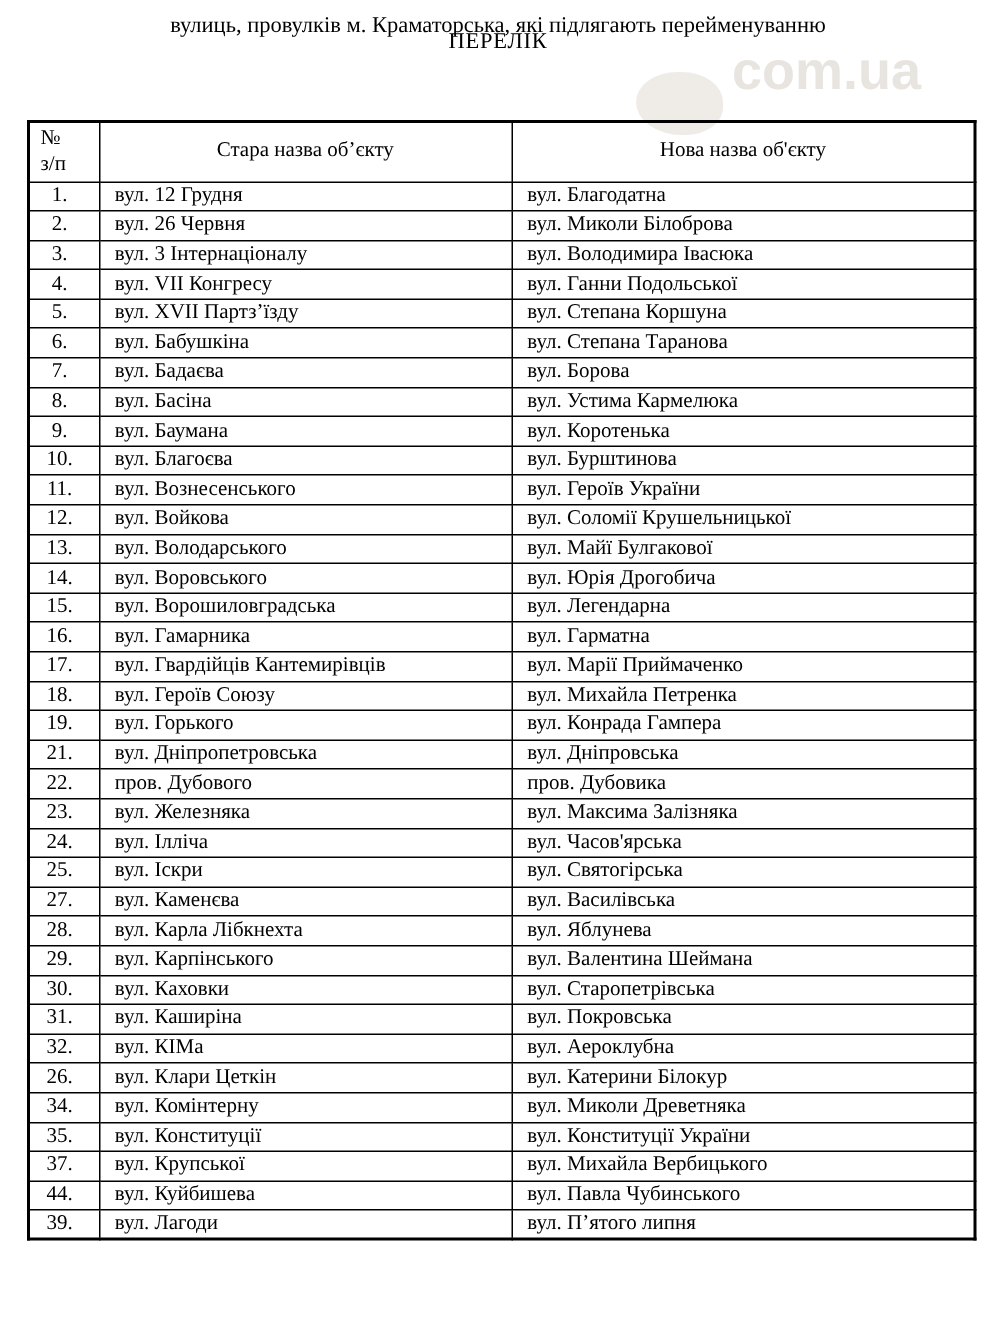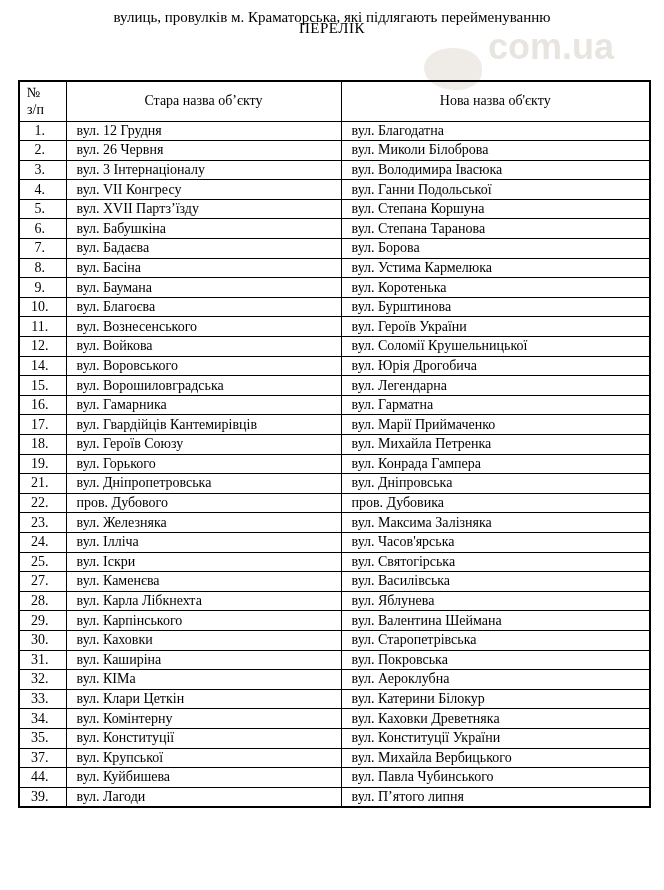--- a/index.html
+++ b/index.html
@@ -185,20 +185,25 @@
           <td class="num">11.</td>
           <td>вул. Вознесенського</td>
           <td>вул. Героїв України</td>
         </tr>
         <tr>
           <td class="num">12.</td>
           <td>вул. Войкова</td>
           <td>вул. Соломії Крушельницької</td>
         </tr>
         <tr>
+          <td class="num">13.</td>
+          <td>вул. Володарського</td>
+          <td>вул. Майї Булгакової</td>
+        </tr>
+        <tr>
           <td class="num">14.</td>
           <td>вул. Воровського</td>
           <td>вул. Юрія Дрогобича</td>
         </tr>
         <tr>
           <td class="num">15.</td>
           <td>вул. Ворошиловградська</td>
           <td>вул. Легендарна</td>
         </tr>
         <tr>
@@ -270,28 +275,28 @@
           <td class="num">31.</td>
           <td>вул. Каширіна</td>
           <td>вул. Покровська</td>
         </tr>
         <tr>
           <td class="num">32.</td>
           <td>вул. КІМа</td>
           <td>вул. Аероклубна</td>
         </tr>
         <tr>
-          <td class="num">33.</td>
+          <td class="num">26.</td>
           <td>вул. Клари Цеткін</td>
           <td>вул. Катерини Білокур</td>
         </tr>
         <tr>
           <td class="num">34.</td>
           <td>вул. Комінтерну</td>
-          <td>вул. Каховки Древетняка</td>
+          <td>вул. Миколи Древетняка</td>
         </tr>
         <tr>
           <td class="num">35.</td>
           <td>вул. Конституції</td>
           <td>вул. Конституції України</td>
         </tr>
         <tr>
           <td class="num">37.</td>
           <td>вул. Крупської</td>
           <td>вул. Михайла Вербицького</td>

